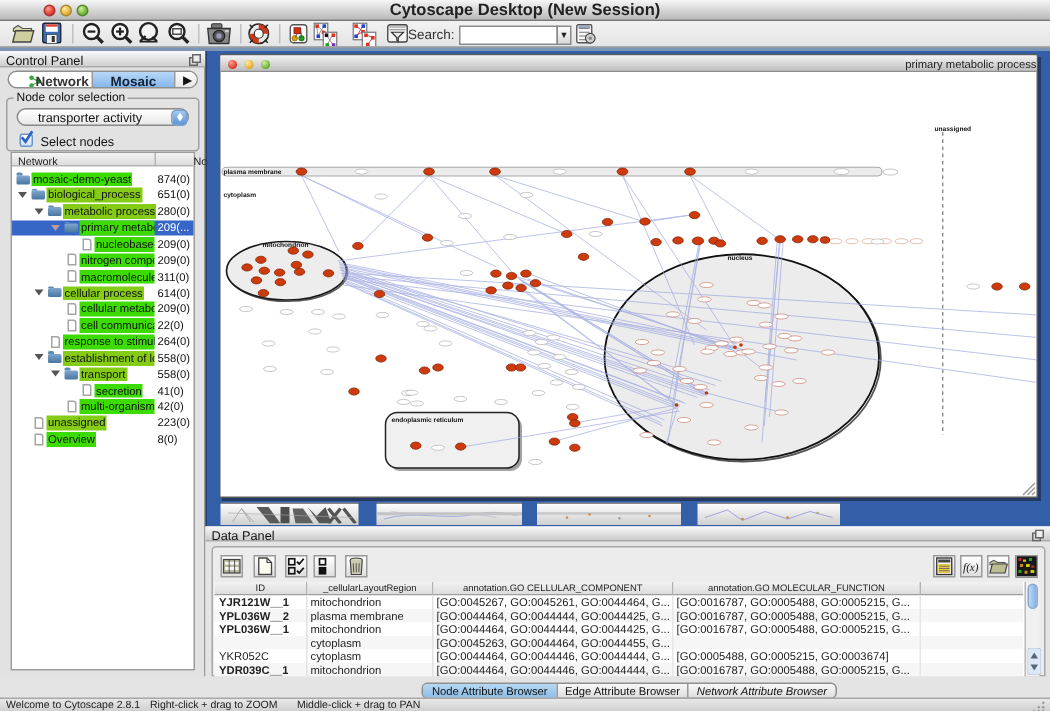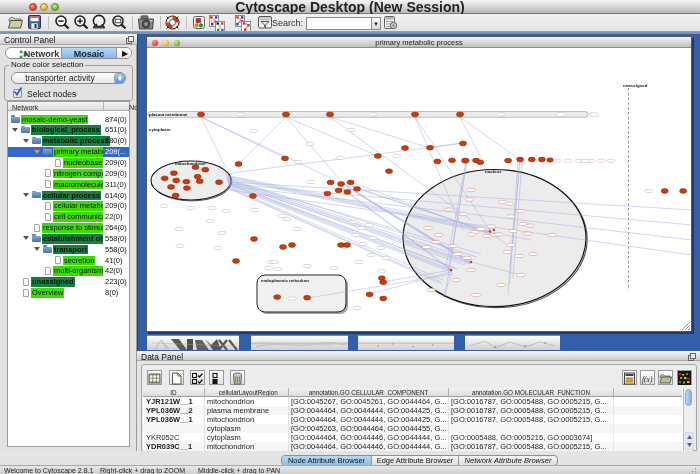--- a/index.html
+++ b/index.html
@@ -3,21 +3,21 @@
 <meta charset="utf-8">
 <style>
 * { margin:0; padding:0; box-sizing:border-box; }
 html,body { width:700px; height:474px; overflow:hidden; }
 body { font-family:"Liberation Sans", sans-serif; position:relative; background:#e3e3e3; }
 .abs { position:absolute; }
 
 #titlebar { left:0; top:0; width:700px; height:14px;
   background:linear-gradient(#f6f6f6,#d5d5d5 55%,#b9b9b9);
   border-bottom:1px solid #777; }
-#titlebar .t { width:100%; text-align:center; font-size:14px; font-weight:bold; color:#222; line-height:14px; }
+#titlebar .t { width:100%; text-align:center; font-size:11px; font-weight:bold; color:#222; line-height:14px; }
 .light { top:3px; width:8px; height:8px; border-radius:50%; }
 
 #toolbar { left:0; top:14px; width:700px; height:17px; background:linear-gradient(#f2f2f2,#e4e4e4); }
 #accent { left:0; top:31px; width:700px; height:3px; background:#7d95b5; border-top:1px solid #9a9a9a;}
 .sep { top:2px; width:1px; height:13px; background:#c0c0c0; }
 #searchlbl { left:272px; top:4px; font-size:9px; color:#333; }
 #searchbox { left:306px; top:2.5px; width:66px; height:13px; background:#fff; border:1px solid #8a8a8a; }
 #searchdrop { left:371px; top:2.5px; width:10px; height:13px; background:linear-gradient(#fdfdfd,#d8d8d8); border:1px solid #8a8a8a; font-size:6px; text-align:center; line-height:13px; color:#222;}
 
 #cp { left:0; top:34px; width:137px; height:417px; background:#e2e2e2; border-right:1px solid #9a9a9a; }
@@ -35,31 +35,31 @@
 #combobtn:after { content:""; position:absolute; left:3px; bottom:1.5px; border-left:2.5px solid transparent; border-right:2.5px solid transparent; border-top:3px solid #fff;}
 #cbx { left:13px; top:55px; width:9px; height:9px; background:linear-gradient(#fdfdfd,#cfe2f8); border:1px solid #6b95c8; border-radius:2px; overflow:visible; }
 #cbxlbl { left:27px; top:55px; font-size:8.5px; color:#111; }
 
 #treebox { left:7px; top:67px; width:123px; height:346px; background:#fff; border:1px solid #9a9a9a; }
 #treehdr { left:0; top:0; width:121px; height:9px; background:linear-gradient(#f4f4f4,#dcdcdc); border-bottom:1px solid #b5b5b5; font-size:7.2px; color:#222; }
 .trow { left:0; width:121px; height:10.85px; font-size:7.5px; color:#111; white-space:nowrap; }
 .trow .lbl { position:absolute; top:0.6px; height:9.6px; line-height:9.6px; padding:0 1px; }
 .trow .val { position:absolute; left:97px; top:0.6px; height:9.6px; line-height:9.6px; }
 .g { background:#3cdc02; }
-.r { background:#15803d;font-weight:bold; }
+.r { background:#84cc16; }
 .selrow { background:#3667c8; }
 .arrow { position:absolute; top:3px; width:0; height:0; border-left:3px solid transparent; border-right:3px solid transparent; border-top:4px solid #555; }
 .fold { position:absolute; top:2.5px; width:9px; height:6px; background:linear-gradient(#7fa6cf,#49779f); border-radius:1px; }
 .fold:before { content:""; position:absolute; left:0; top:-1.5px; width:4px; height:1.5px; background:#5d8cb8; border-radius:1px 1px 0 0; }
 .file { position:absolute; top:1.2px; width:6px; height:8px; background:#fff; border:0.5px solid #a5a5a5; border-radius:0 2px 0 0; }
 
 #desk { left:137px; top:34px; width:563px; height:317px; background:#335fa9; border-left:1px solid #20406e;}
 #netwin { left:8px; top:2px; width:546px; height:296px; background:#fff; border:1px solid #5a5a5a; box-shadow:2px 2px 0 rgba(34,52,88,0.85); }
 #nettitle { left:0; top:0; width:544px; height:11px; background:linear-gradient(#f3f3f3,#bfbfbf); border-bottom:1px solid #8d8d8d; }
-#nettitle .t { width:100%; text-align:center; font-size:7.5px; color:#222; line-height:11px;}
+#nettitle .t { width:100%; text-align:right; font-size:7.5px; color:#222; line-height:11px;}
 .nlight { top:3px; width:5.5px; height:5.5px; border-radius:50%; }
 
 .frag { top:301px; height:15px; background:linear-gradient(#fdfdfd,#cfcfcf); border-top:1px solid #888;}
 
 #dp { left:137px; top:351px; width:563px; height:103px; background:#e4e4e4; }
 #dphead { left:0; top:0; width:563px; height:10px; background:linear-gradient(#f8f8f8,#cccccc); border-bottom:1px solid #aaa;}
 #dphead span { position:absolute; left:4px; top:0.5px; font-size:8.5px; color:#111;}
 #dpbox { left:4px; top:13px; width:556px; height:87px; background:#ececec; border:1px solid #a8a8a8; border-radius:3px 3px 0 0; }
 .dbtn { top:5px; width:15px; height:15px; background:linear-gradient(#ffffff,#dfdfdf); border:1px solid #9a9a9a; }
 #dtable { left:1px; top:23px; width:540px; height:63px; background:#fff; }

